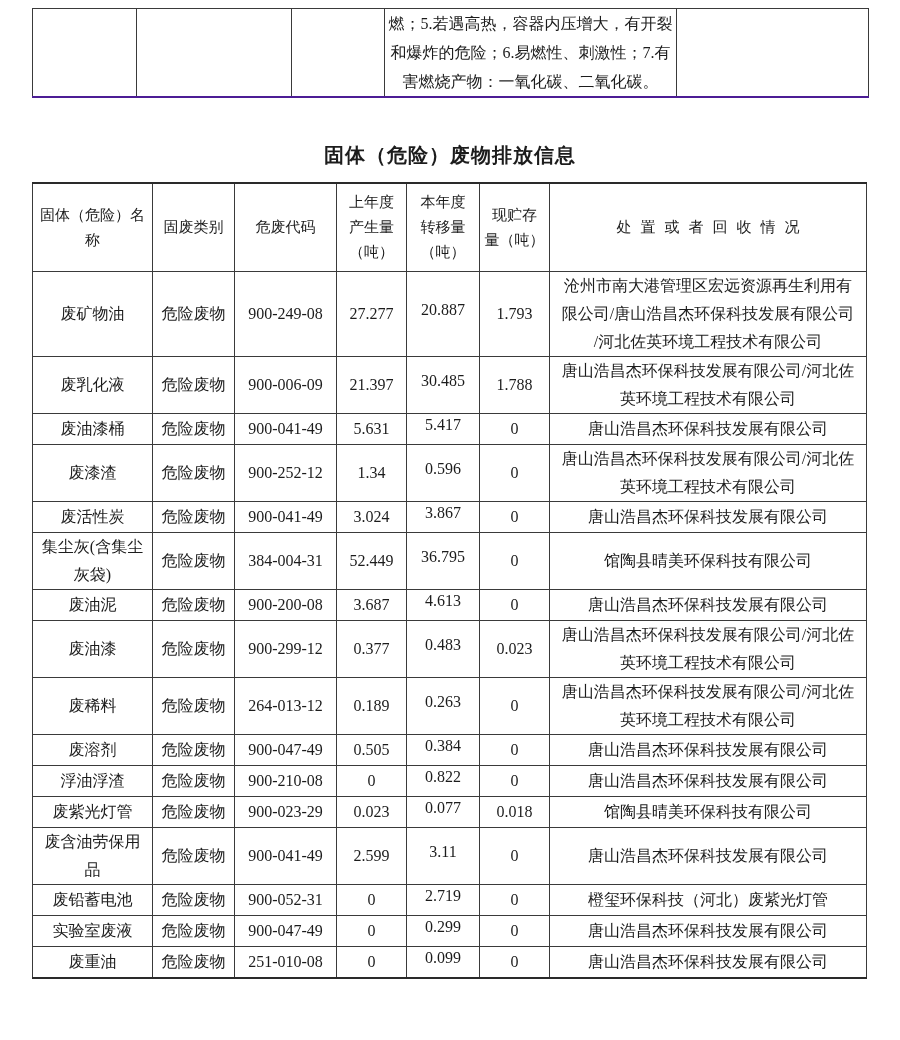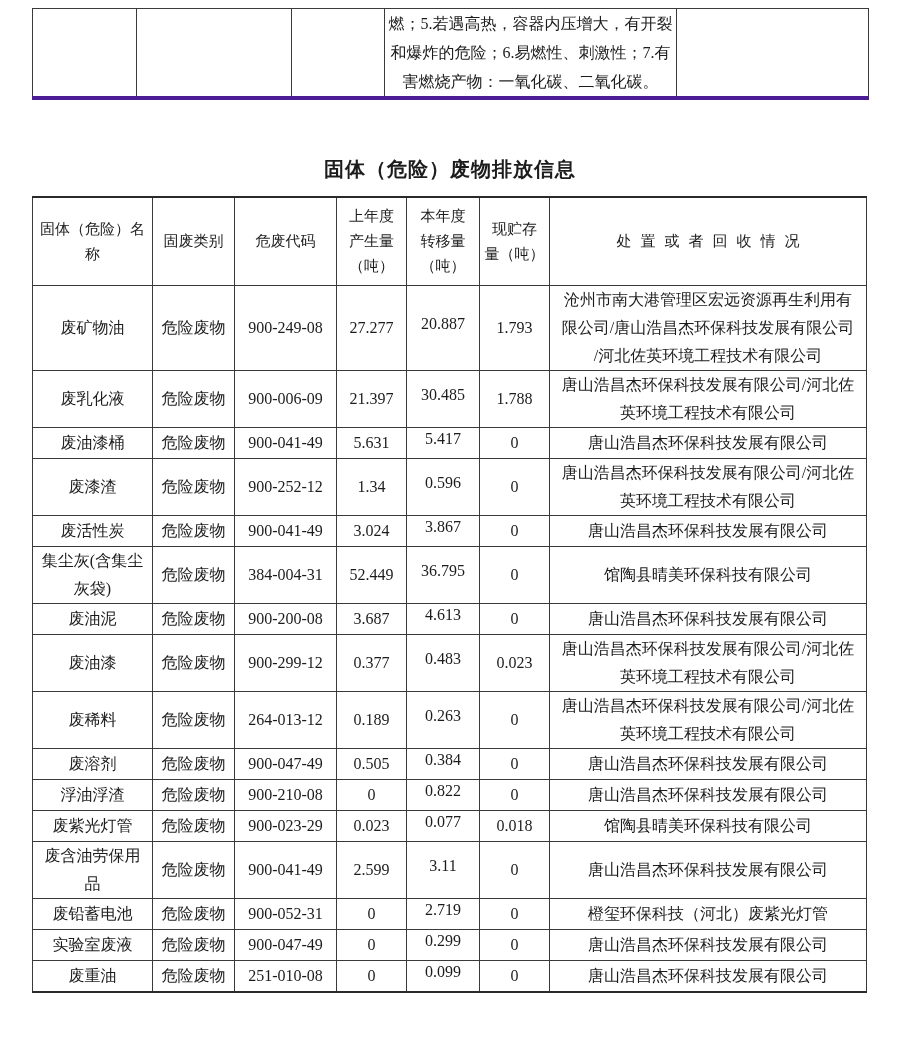--- a/index.html
+++ b/index.html
@@ -31,31 +31,31 @@
     font-weight: normal;
     white-space: pre-line;
     overflow: hidden;
     padding: 0;
   }
 
   
   .fragment-table {
     margin: 8px 0 8px 32px;
     width: 836px;
-    border-bottom: 4px solid #4c1d95;
+    border-bottom: 2px solid #4c1d95;
   }
   .fragment-table td {
     height: 86px;
     font-size: 16px;
     line-height: 29px;
   }
 
   
   .page-title {
-    margin-top: 56px;
+    margin-top: 44px;
     text-align: center;
     font-size: 20px;
     font-weight: bold;
     letter-spacing: 1px;
     line-height: 26px;
   }
 
   
   .waste-table {
     margin: 14px 0 0 32px;

